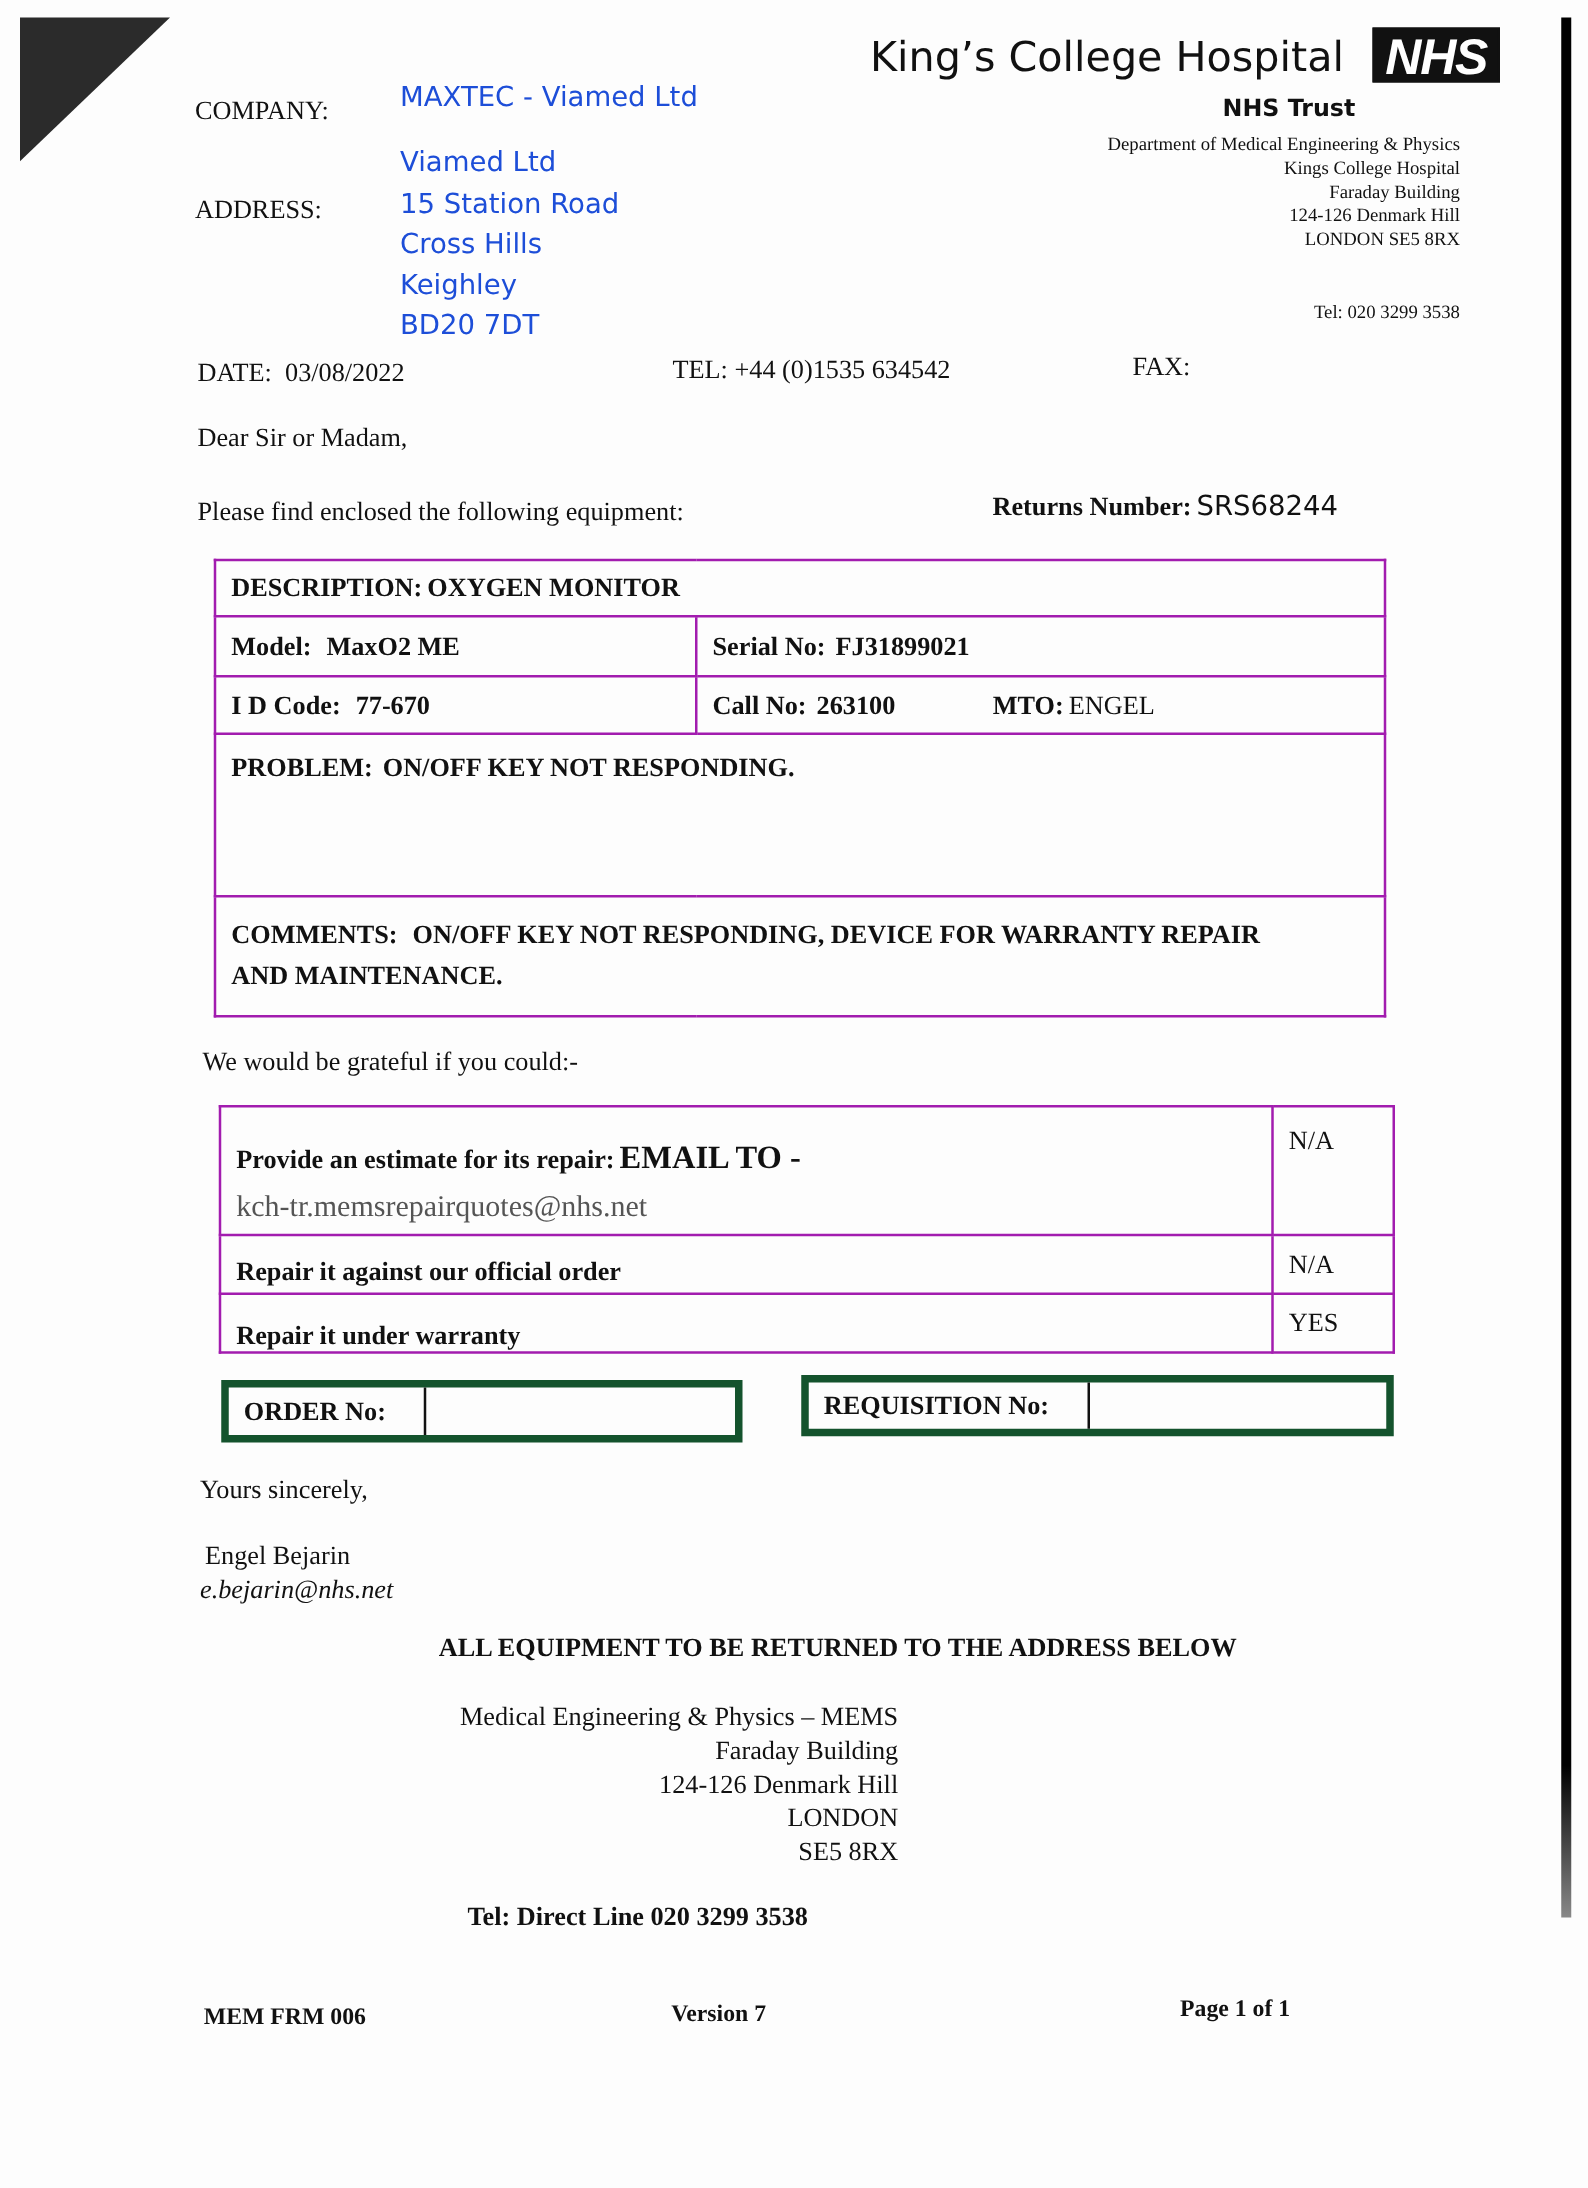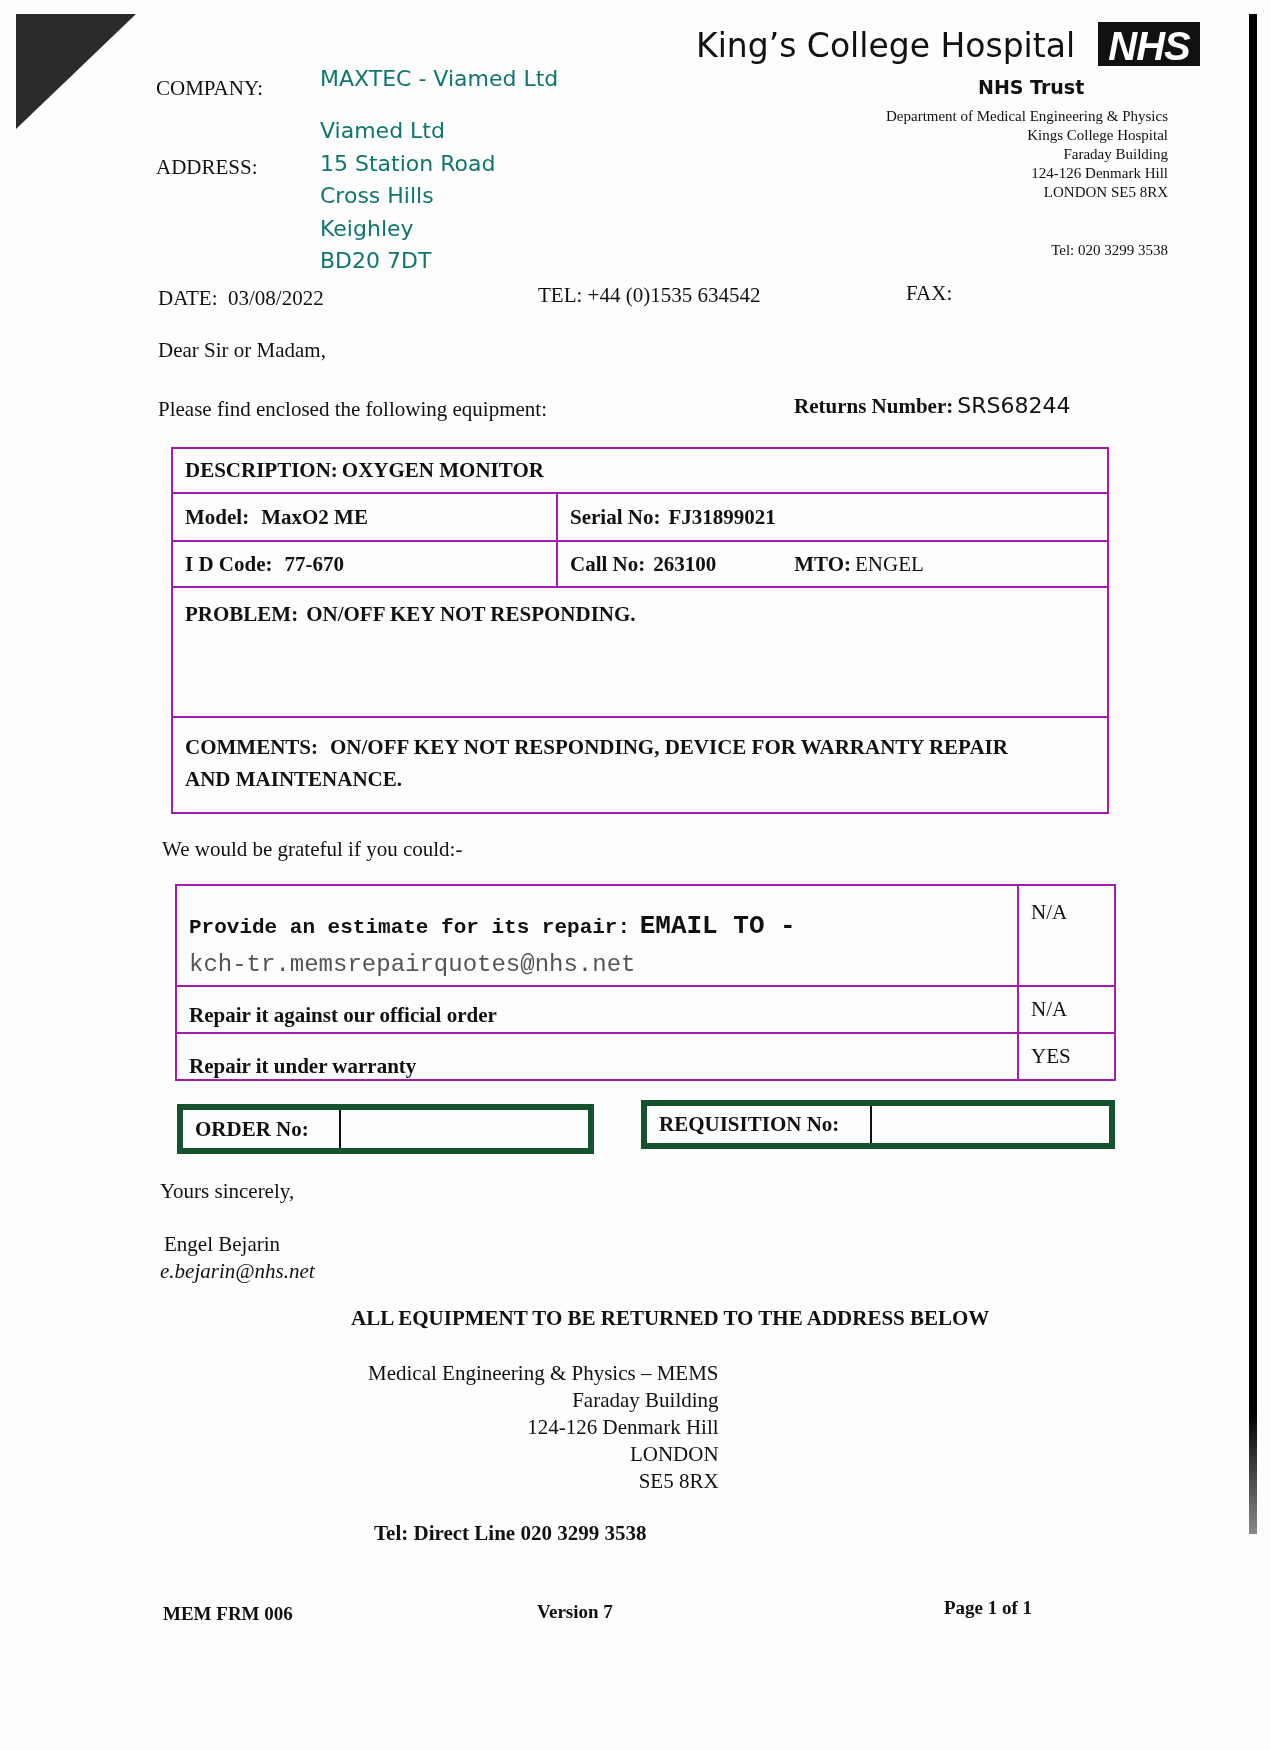--- a/index.html
+++ b/index.html
@@ -20,21 +20,21 @@
   .nhs-logo {
     position:absolute; left:1098px; top:22px; width:102px; height:44px;
     background:#111; color:#fff; font-family:"Liberation Sans", sans-serif;
     font-weight:bold; font-style:italic; font-size:40px; line-height:44px;
     text-align:center; letter-spacing:-1px; box-sizing:border-box; border:2px solid #111;
   }
   .hospital-name { font-family:"DejaVu Sans", sans-serif; font-size:33px; }
   .trust { font-family:"DejaVu Sans", sans-serif; font-size:19px; font-weight:bold; }
   .dept { font-size:15px; line-height:19px; text-align:right; }
   .label-lg { font-size:21px; }
-  .sans-val { font-family:"DejaVu Sans", sans-serif; font-size:22px; color:#0f766e; }
+  .sans-val { font-family:"DejaVu Sans", sans-serif; font-size:22px; color:#1d4ed8; }
   .body-txt { font-size:21px; }
 
   table.grid { position:absolute; border-collapse:collapse; }
   table.grid td { border:2px solid #a21caf; padding:0 12px; vertical-align:top; box-sizing:border-box; }
   .cell-txt { font-weight:bold; font-size:21px; }
   .box { position:absolute; border:6px solid #14532d; box-sizing:border-box; display:flex; }
   .box .lbl { border-right:2px solid #111; display:flex; align-items:center; padding-left:12px; font-weight:bold; font-size:21px; box-sizing:border-box; }
   .box .val { flex:1; }
   .footer { font-weight:bold; font-size:19px; }
 </style>
@@ -126,21 +126,21 @@
     </td>
   </tr>
 </tbody>
   </table>
 
 <div class="abs body-txt" style="left:162px; top:837px;">We would be grateful if you could:-</div>
 
 <table class="grid" style="left:175px; top:884px; width:941px;">
   <tbody>
       <tr style="height:94px;">
-    <td style="padding-top:22px; line-height:36px;font-family:Liberation Mono, monospace;">
+    <td style="padding-top:22px; line-height:36px;">
       <span class="cell-txt">Provide an estimate for its repair:</span>
       <span class="bold" style="font-size:26px;">EMAIL TO -</span><br>
       <span style="font-size:24px; color:#555;">kch-tr.memsrepairquotes@nhs.net</span>
     </td>
     <td style="width:97px; padding-top:14px; font-size:21px;">N/A</td>
   </tr>
   <tr style="height:47px;">
     <td style="vertical-align:bottom; padding-bottom:4px;">
       <span class="cell-txt">Repair it against our official  order</span>
     </td>

